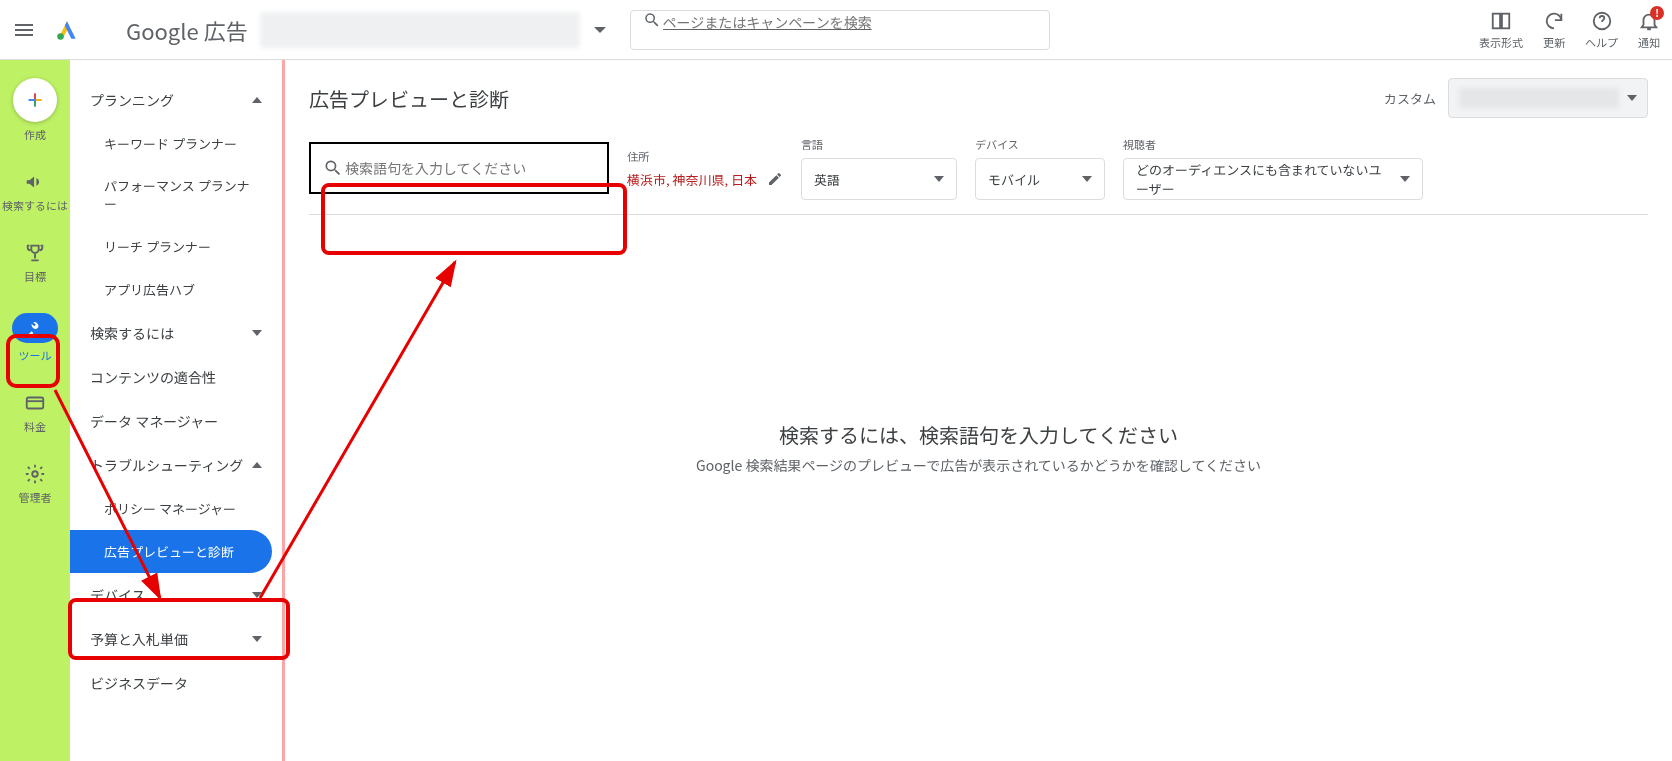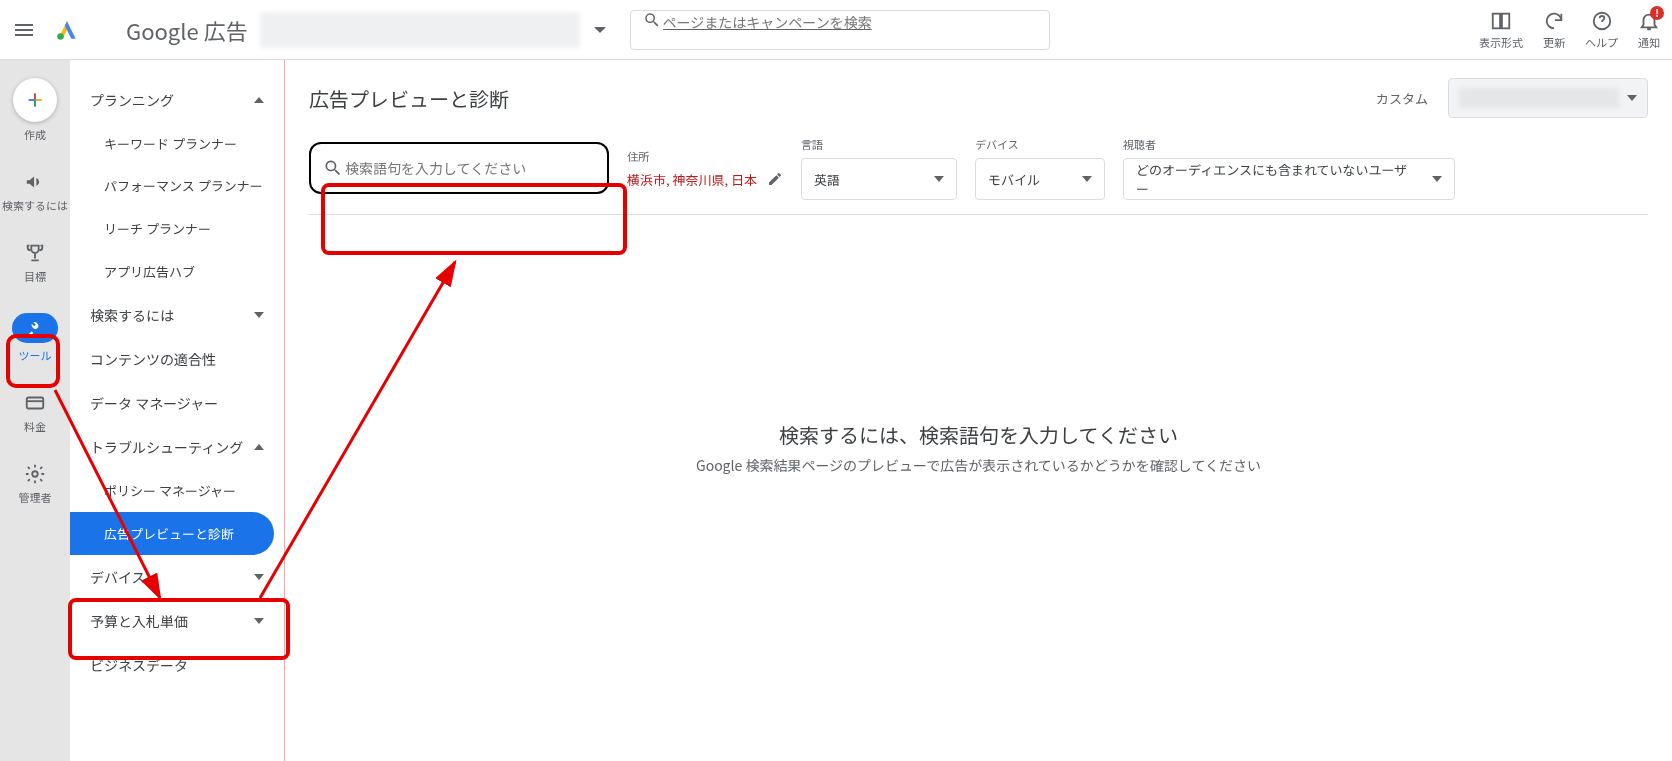--- a/index.html
+++ b/index.html
@@ -12,46 +12,46 @@
   .header-blurred { height:36px; flex:0 0 320px; background:#eef0f1; border-radius:4px; filter:blur(2px); margin-right:14px; position:relative; }
   .header-drop { width:0;height:0;border-left:6px solid transparent;border-right:6px solid transparent;border-top:6px solid #5f6368;margin-right:24px;}
   .search-box { flex:0 0 420px; height:40px; border:1px solid #dadce0; border-radius:4px; display:flex; align-items:flex-start; padding:0 12px; color:#5f6368;text-decoration:underline; }
   .search-box input { border:none; outline:none; flex:1; font-size:14px; color:#3c4043; }
   .header-spacer { flex:1; }
   .header-tools { display:flex; align-items:center; gap:20px; }
   .header-tool { display:flex; flex-direction:column; align-items:center; color:#5f6368; font-size:11px; gap:2px; position:relative; }
   .header-tool svg { width:22px; height:22px; }
   .badge-alert { position:absolute; top:-4px; right:-4px; width:14px; height:14px; background:#d93025; border-radius:50%; display:flex; align-items:center;justify-content:center;color:#fff;font-size:10px;font-weight:bold;}
   
-  .rail { position:absolute; left:0; top:60px; width:70px; bottom:0; background:#e5e5e5; display:flex; flex-direction:column; align-items:center; padding-top:18px; gap:29px; }
+  .rail { position:absolute; left:0; top:60px; width:70px; bottom:0; background:#bef264; display:flex; flex-direction:column; align-items:center; padding-top:18px; gap:29px; }
   .rail-item { display:flex; flex-direction:column; align-items:center; color:#5f6368; font-size:11px; gap:4px; }
   .rail-item svg { width:22px; height:22px; }
   .rail-plus { width:44px;height:44px;border-radius:50%;background:#fff;box-shadow:0 1px 4px rgba(0,0,0,0.25);display:flex;align-items:center;justify-content:center;}
   .rail-tools-pill { width:46px;height:30px;border-radius:15px;background:#1a73e8;display:flex;align-items:center;justify-content:center;}
   .rail-tools-pill svg { width:20px;height:20px; }
   .rail-highlight-tools { position:absolute; border:4px solid #e60000; border-radius:10px; pointer-events:none; }
   
-  .sidebar { position:absolute; left:70px; top:60px; width:215px; bottom:0; border-right:1px solid #fca5a5; padding:18px 0; overflow:hidden; }
+  .sidebar { position:absolute; left:70px; top:60px; width:215px; bottom:0; border-right:3px solid #fca5a5; padding:18px 0; overflow:hidden; }
   .side-section { display:flex; align-items:center; justify-content:space-between; padding:12px 20px; font-size:14px; color:#3c4043; }
   .side-sub { padding:12px 20px 12px 34px; font-size:13px; color:#3c4043;}
   .side-sub.active { background:#1a73e8; color:#fff; border-top-right-radius:24px; border-bottom-right-radius:24px; margin-right:10px; padding-left:34px; }
   .chev { width:0;height:0;border-left:5px solid transparent;border-right:5px solid transparent;}
   .chev.up{border-bottom:6px solid #5f6368;}
   .chev.down{border-top:6px solid #5f6368;}
   .highlight-box { position:absolute; border:4px solid #e60000; border-radius:8px; pointer-events:none; }
   
   .main { position:absolute; left:285px; right:0; top:60px; bottom:0; padding:18px 24px 0 24px; }
   .main-header { display:flex; justify-content:space-between; align-items:center; margin-bottom:18px; }
   .main-title { font-size:20px; color:#3c4043; }
-  .custom-wrap { display:flex; align-items:center; gap:20px; }
+  .custom-wrap { display:flex; align-items:center; gap:12px; }
   .custom-label { font-size:13px; color:#5f6368; }
   .custom-select { width:200px; height:40px; border:1px solid #dadce0; border-radius:4px; background:#f1f3f4; display:flex; align-items:center; justify-content:flex-end; padding:0 10px; }
   .custom-select .blurred { flex:1; height:20px; background:#e4e6e8; filter:blur(2px); border-radius:3px; }
   .filters { display:flex; gap:18px; align-items:center; margin-bottom:14px; border-bottom:1px solid #dadce0; padding-bottom:14px;}
-  .filter-search { flex:0 0 280px; height:52px; border:2px solid #000; border-radius:12px; display:flex; align-items:center; padding:0 12px; }
+  .filter-search { flex:0 0 280px; height:52px; border:2px solid #000; border-radius:0; display:flex; align-items:center; padding:0 12px; }
   .filter-search input { border:none; outline:none; flex:1; font-size:14px; }
   .field-col { display:flex; flex-direction:column; gap:6px; }
   .field-label { font-size:11px; color:#5f6368; }
   .field-box { height:42px; border:1px solid #dadce0; border-radius:4px; display:flex; align-items:center; padding:0 12px; font-size:13px; justify-content:space-between; gap:12px; }
   .field-box .tri { width:0;height:0;border-left:5px solid transparent;border-right:5px solid transparent;border-top:6px solid #5f6368;}
   .field-loc { display:flex; align-items:center; gap:10px; font-size:13px; color:#b91c1c; }
   .pencil { width:16px;height:16px; }
   .placeholder-msg { position:absolute; left:0; right:0; top:360px; text-align:center; color:#5f6368;}
   .placeholder-msg .l1 { font-size:20px; margin-bottom:6px; color:#3c4043;}
   .placeholder-msg .l2 { font-size:14px; }
@@ -241,21 +241,21 @@
     </div>
     <div class="field-col">
       <span class="field-label">デバイス</span>
       <div class="field-box" style="width:130px">
         <span>モバイル</span>
           <div class="tri"></div>
       </div>
     </div>
     <div class="field-col">
       <span class="field-label">視聴者</span>
-      <div class="field-box" style="width:332px">
+      <div class="field-box" style="width:300px">
         <span>どのオーディエンスにも含まれていないユーザー</span>
           <div class="tri"></div>
       </div>
     </div>
   </div>
 
   <div class="placeholder-msg">
     <div class="l1">検索するには、検索語句を入力してください</div>
     <div class="l2">Google 検索結果ページのプレビューで広告が表示されているかどうかを確認してください</div>
   </div>

